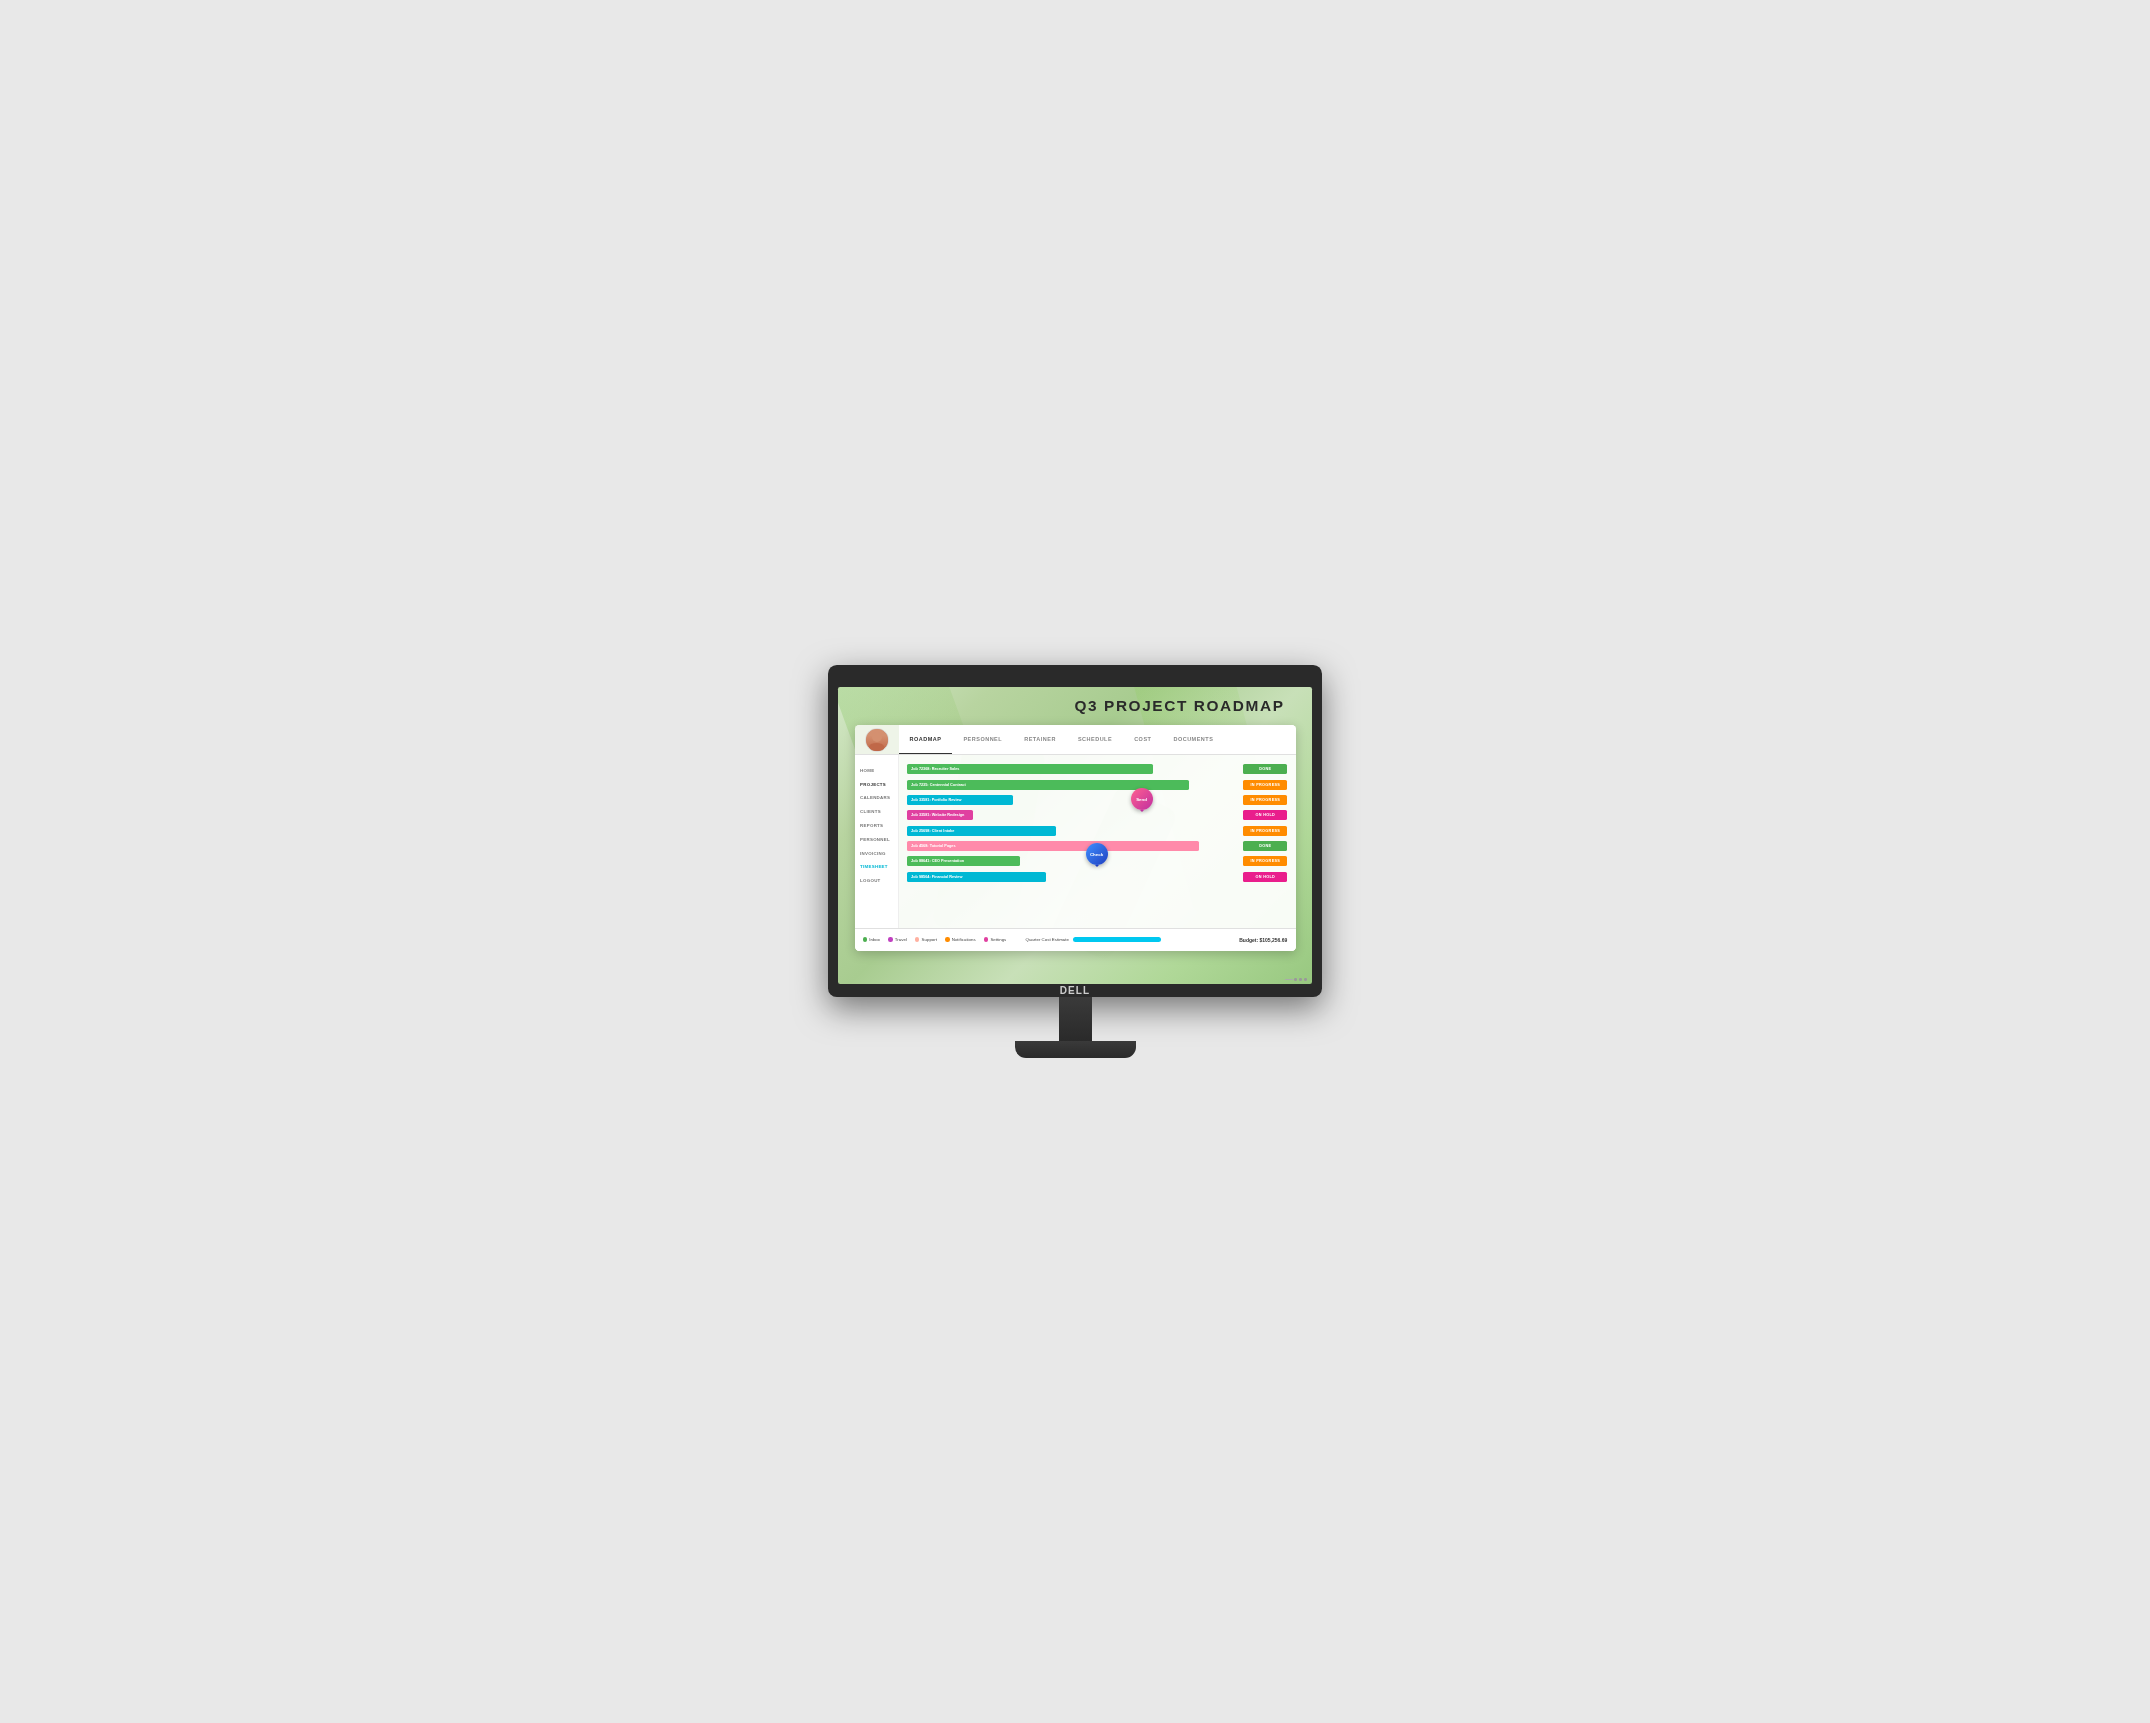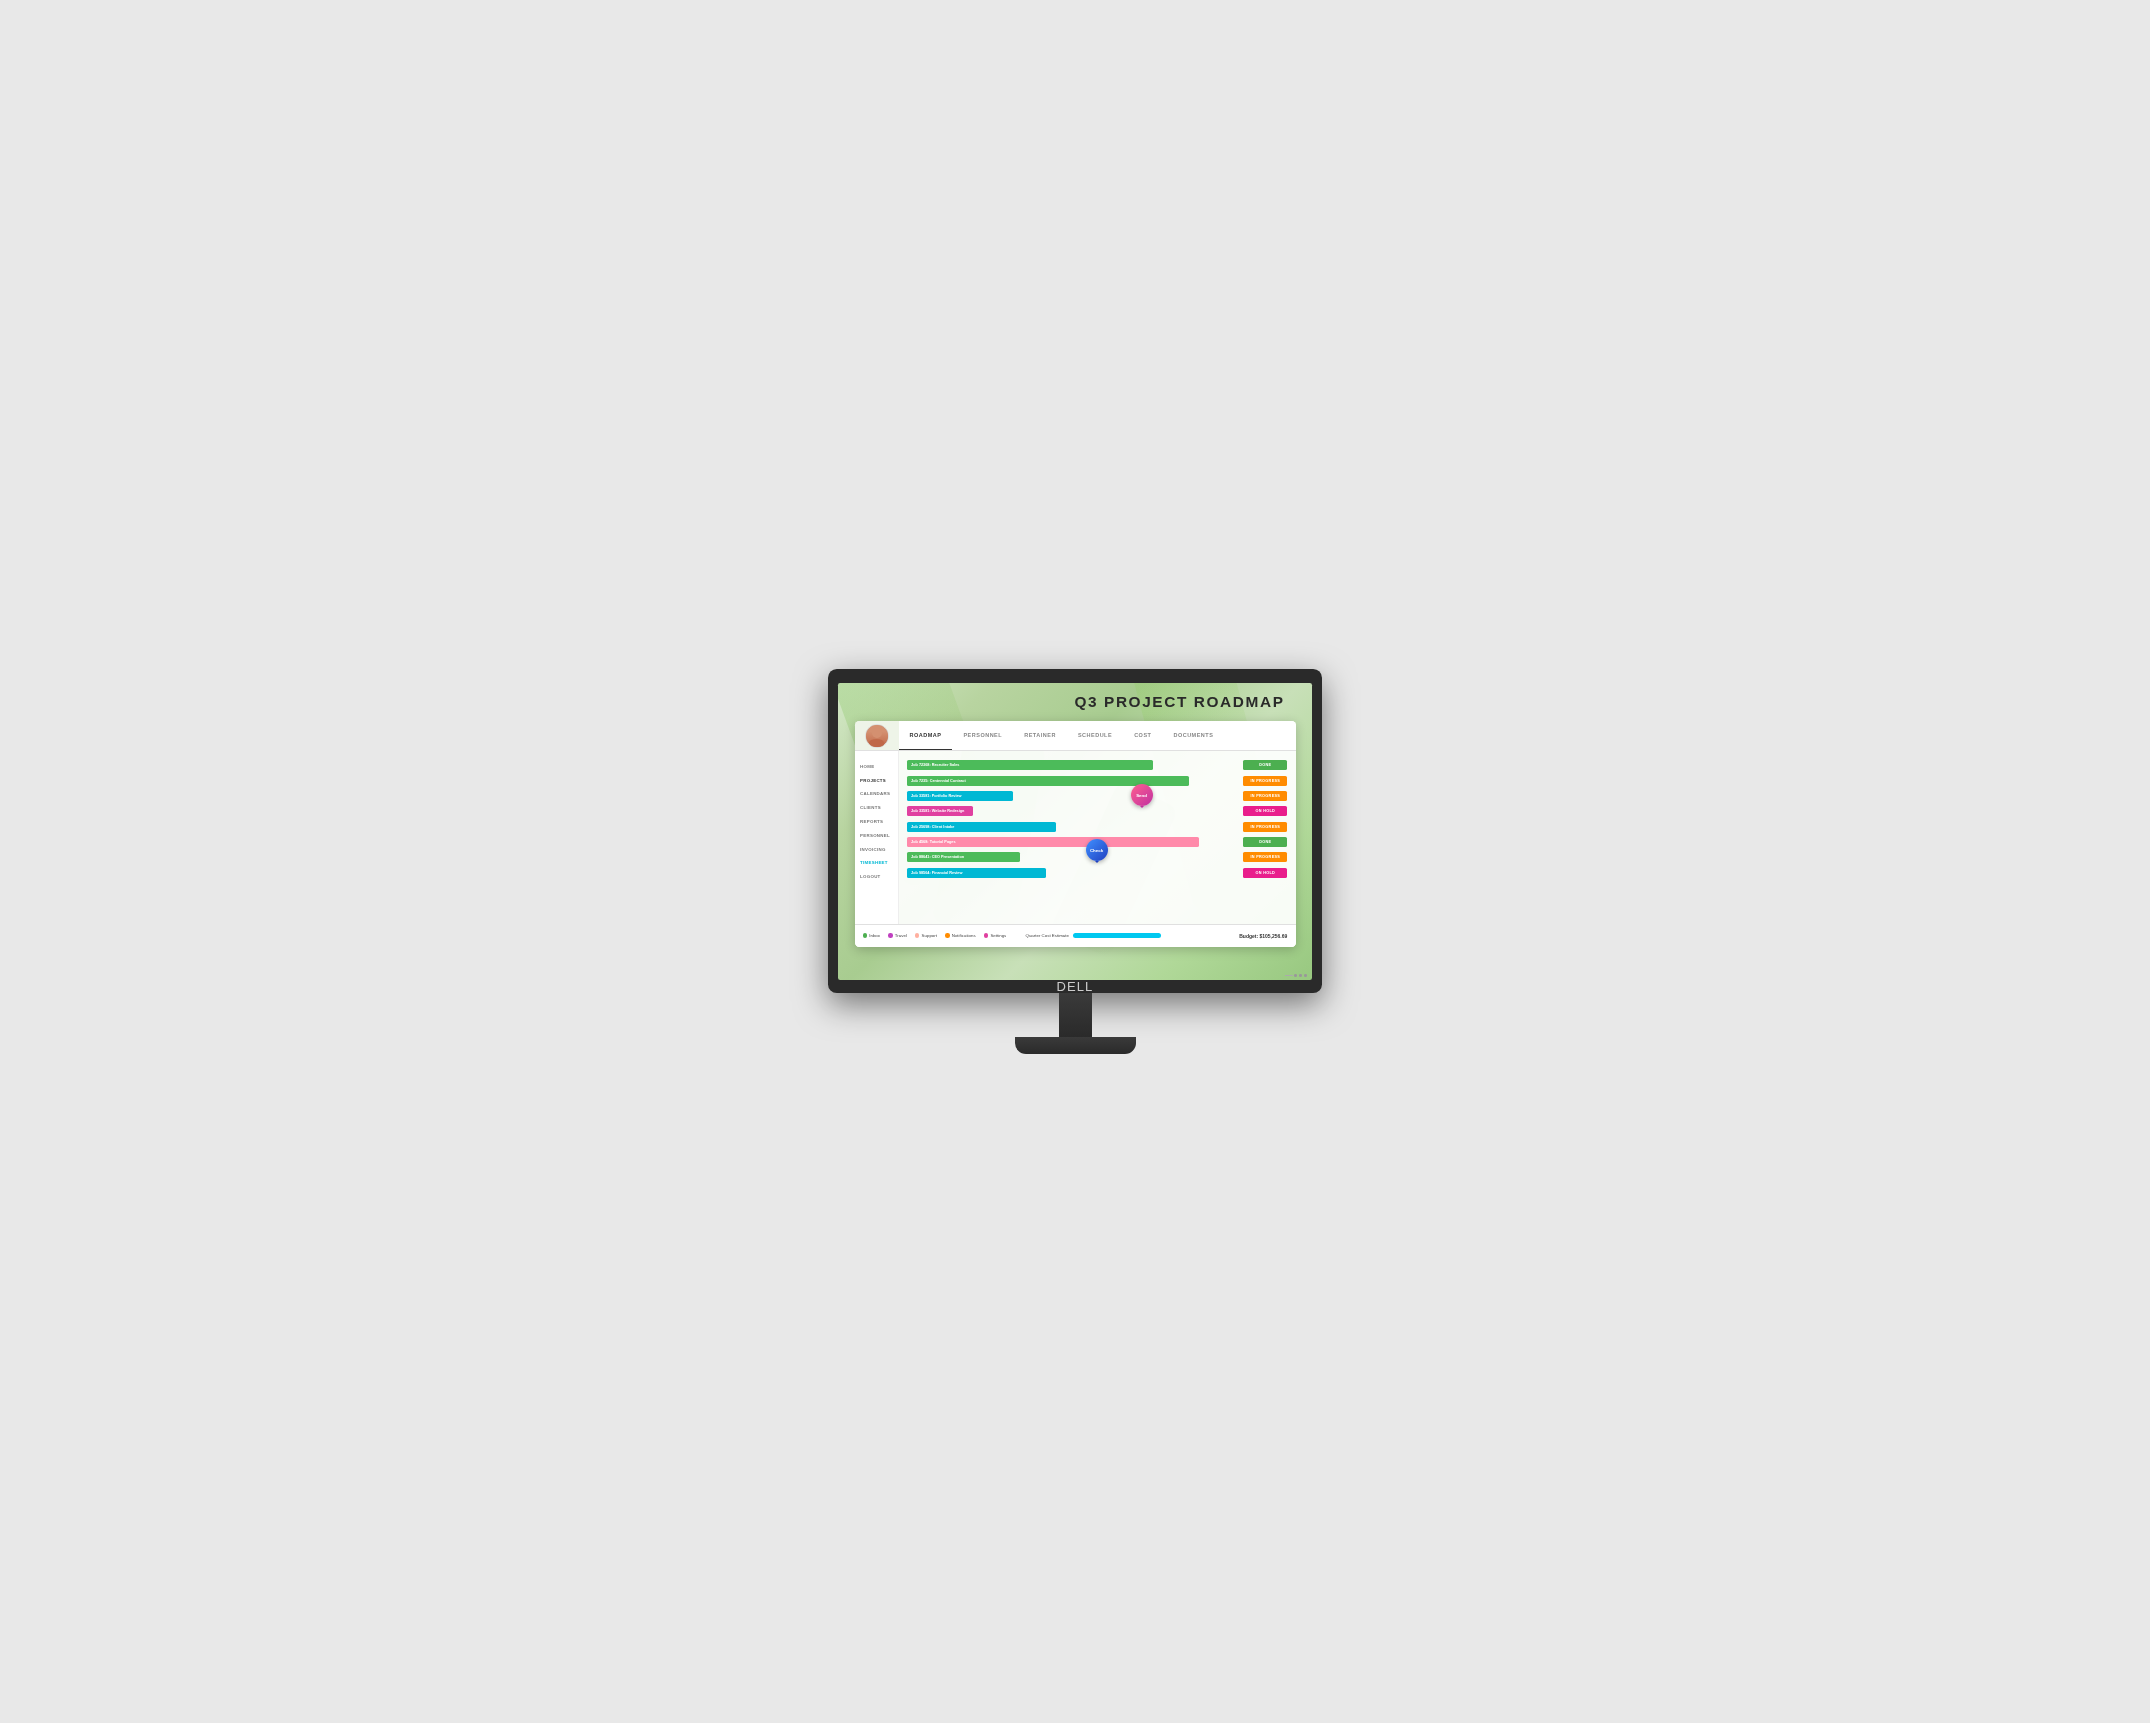--- a/index.html
+++ b/index.html
@@ -9,21 +9,21 @@
       justify-content: center;
       align-items: center;
       min-height: 100vh;
       font-family: Arial, sans-serif;
     }
 
     .monitor-outer {
       width: 494px;
       background: #2a2a2a;
       border-radius: 8.8px;
-      padding: 14px 10px 0 10px;
+      padding: 22px 10px 0 10px;
       box-shadow: 0 11px 33px rgba(0,0,0,0.5);
     }
 
     .screen {
       width: 100%;
       aspect-ratio: 16/10;
       background: linear-gradient(135deg, #d4e8c8 0%, #b8d4a0 20%, #a8cc90 40%, #c8e0b8 60%, #b0d898 80%, #98c880 100%);
       border-radius: 2.2px;
       overflow: hidden;
       position: relative;
@@ -335,22 +335,22 @@
     .monitor-chin {
       height: 13.7px;
       background: #2a2a2a;
       display: flex;
       align-items: center;
       justify-content: center;
       border-radius: 0 0 2.2px 2.2px;
     }
 
     .dell-logo {
-      font-size: 13px;
-      font-weight: 400;
+      font-size: 10px;
+      font-weight: 700;
       color: #ccc;
       letter-spacing: 1.1px;
       text-align: center;
     }
 
     .stand-neck {
       width: 33px;
       height: 44px;
       background: linear-gradient(to bottom, #3a3a3a, #2a2a2a);
       margin: 0 auto;

